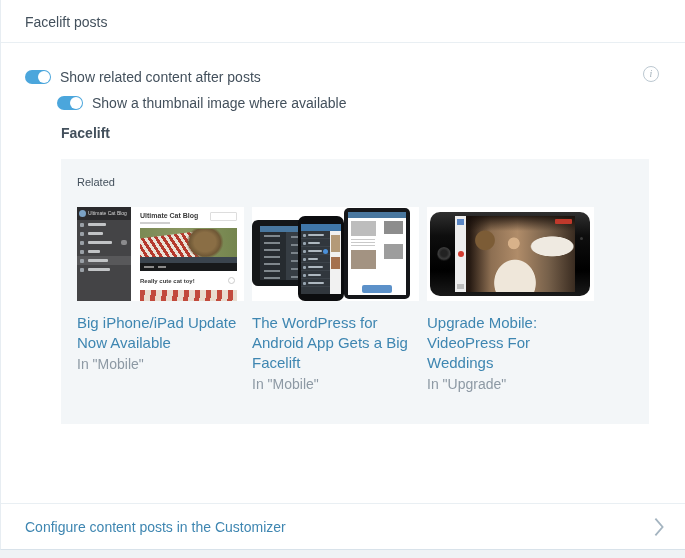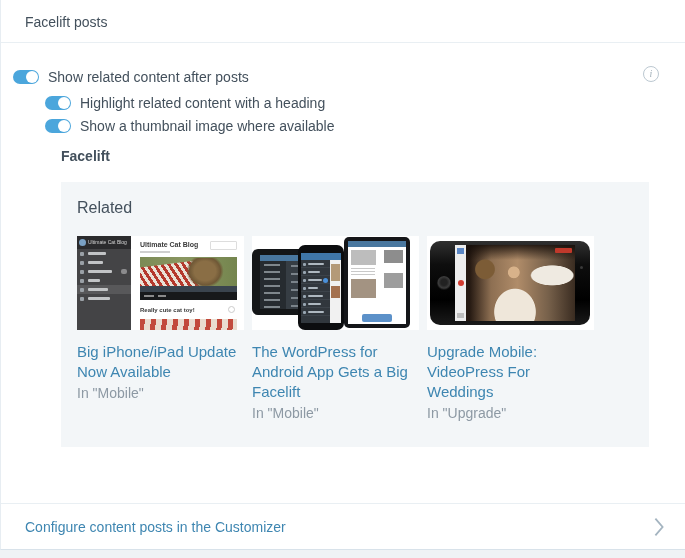--- a/index.html
+++ b/index.html
@@ -14,21 +14,21 @@
     -webkit-font-smoothing:antialiased;
   }
   .card{
     position:absolute;top:0;left:0;width:685px;height:550px;background:#fff;
     border-left:1px solid #e7edf2;border-bottom:1px solid #d8e2ea;
   }
   .section-header{
     height:43px;padding:14px 24px 0;font-size:14px;color:var(--text);
     border-bottom:1px solid var(--border);
   }
-  .settings{position:relative;padding:26px 60px 0 12px;}
+  .settings{position:relative;padding:26px 60px 0 24px;}
   .toggle-row{display:flex;align-items:center;}
   .toggle{
     flex:0 0 auto;width:26px;height:14px;border-radius:8px;background:var(--accent);
     position:relative;cursor:pointer;
   }
   .toggle::after{
     content:"";position:absolute;top:1px;right:1px;width:12px;height:12px;
     border-radius:50%;background:#fff;
   }
   .toggle-label{font-size:14px;color:var(--text);margin-left:9px;cursor:pointer;}
@@ -40,21 +40,21 @@
   }
   .info-btn::after{
     content:"i";position:absolute;left:0;right:0;top:0;bottom:0;
     font:italic 10px/14px "Liberation Serif",serif;color:#a3b0ba;text-align:center;
   }
   .preview-label{margin:14px 0 0 60px;font-size:14px;font-weight:bold;color:var(--text);}
   .preview-box{
     margin:18px 0 0 60px;width:588px;height:265px;background:var(--panel);
     padding:17px 16px 0;
   }
-  .related-heading{font-size:16px;color:var(--text);}
+  .related-heading{font-size:11px;color:var(--text);}
   .posts-row{display:flex;margin-top:19px;}
   .post-item{width:167px;margin-right:8px;}
   .post-title{margin-top:12px;font-size:15px;line-height:20px;color:var(--link);}
   .post-context{margin-top:3px;font-size:14px;color:var(--muted);}
   .thumb{width:167px;height:94px;position:relative;overflow:hidden;background:#fff;}
 
   
   .t1-sidebar{position:absolute;left:0;top:0;bottom:0;width:54px;background:#444446;}
   .t1-sb-top{position:relative;height:13px;background:#2b2b2d;color:#d4d4d4;
     font-size:5px;line-height:13px;padding-left:11px;white-space:nowrap;overflow:hidden;}
@@ -159,24 +159,20 @@
   <div class="settings">
     <div class="toggle-row">
       <div class="toggle"></div>
       <span class="toggle-label">Show related content after posts</span>
     </div>
     <div class="info-btn"></div>
 
     <div class="sub-rows">
       <div class="toggle-row">
         <div class="toggle"></div>
-        <span class="toggle-label">Highlight related content with a heading</span>
-      </div>
-      <div class="toggle-row">
-        <div class="toggle"></div>
         <span class="toggle-label">Show a thumbnail image where available</span>
       </div>
     </div>
   </div>
 
   <div class="preview-label">Facelift</div>
 
   <div class="preview-box">
     <div class="related-heading">Related</div>
 

